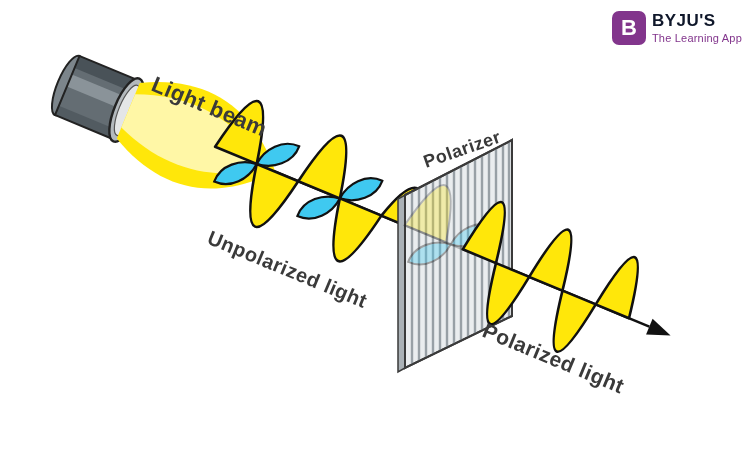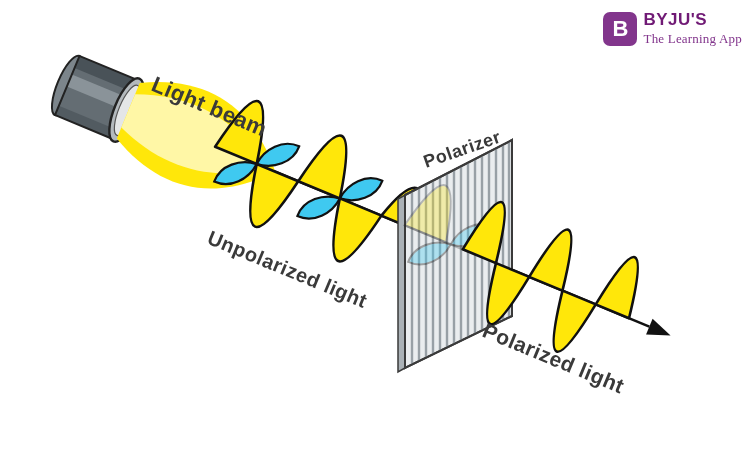--- a/index.html
+++ b/index.html
@@ -4,22 +4,22 @@
 <style>
   html,body{margin:0;padding:0;background:#ffffff;}
   body{font-family:"Liberation Sans", sans-serif;}
   .stage{position:relative;width:750px;height:449px;background:#ffffff;overflow:hidden;}
   svg{display:block;}
   .lbl{font-family:"Liberation Sans", sans-serif;font-weight:700;fill:#3a3a3a;letter-spacing:.5px;}
   .logo{position:absolute;top:11px;right:8px;display:flex;align-items:center;gap:6px;}
   .logo-badge{width:34px;height:34px;background:#82358C;border-radius:7px;color:#ffffff;
     font-weight:700;font-size:22px;display:flex;align-items:center;justify-content:center;}
   .logo-text{display:flex;flex-direction:column;justify-content:center;}
-  .logo-brand{color:#701a75;font-weight:700;font-size:17px;line-height:1;letter-spacing:.5px;}
-  .logo-tagline{color:#82358C;font-size:13px;margin-top:3px;letter-spacing:.2px;font-family:Liberation Serif, serif;}
+  .logo-brand{color:#0f172a;font-weight:700;font-size:17px;line-height:1;letter-spacing:.5px;}
+  .logo-tagline{color:#82358C;font-size:11px;margin-top:3px;letter-spacing:.2px;}
 </style>
 </head>
 <body>
 
 <div class="stage">
 
   <svg width="750" height="449" viewBox="0 0 750 449">
 
     <g transform="translate(95,97) rotate(22.5)">
 

